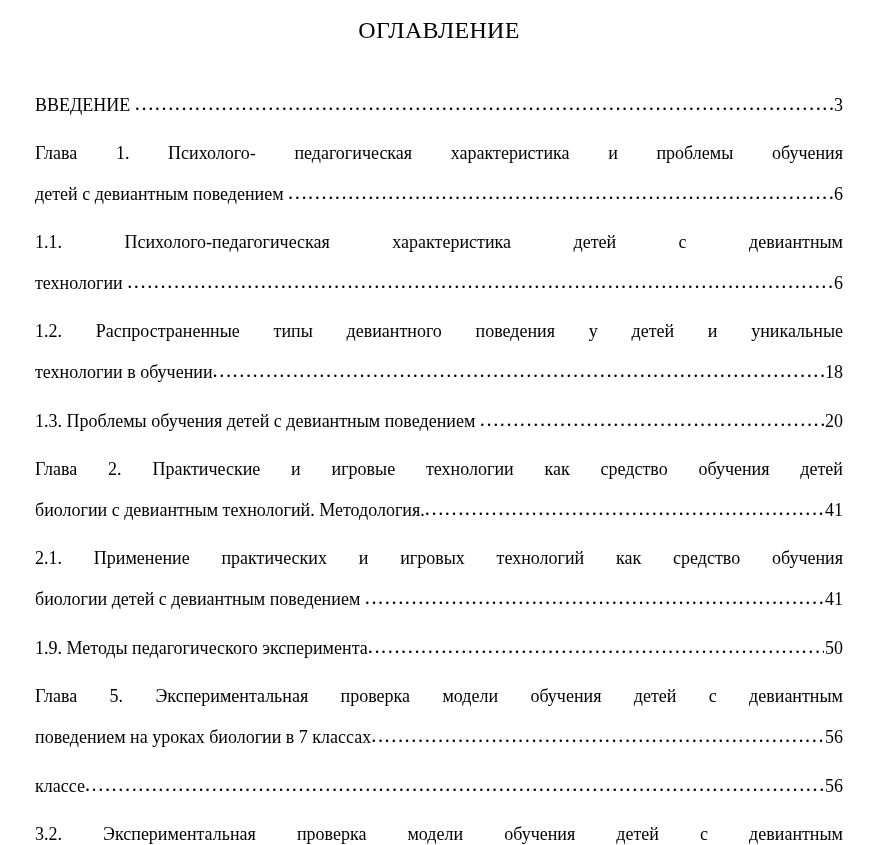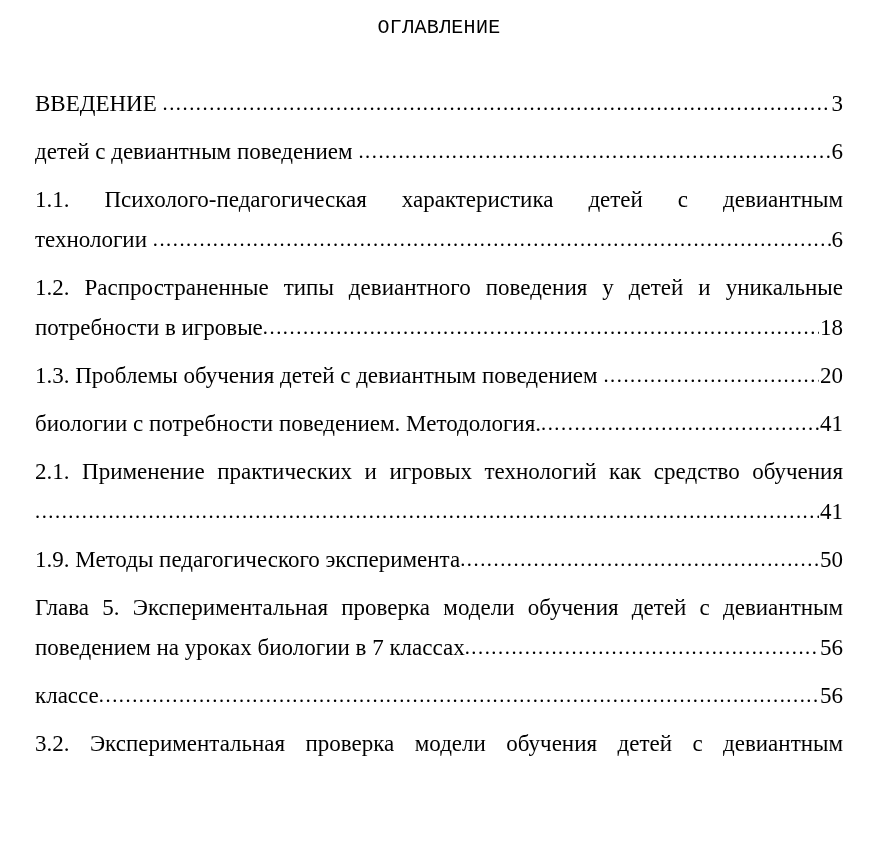--- a/index.html
+++ b/index.html
@@ -20,42 +20,41 @@
   .page {
     position: relative;
     width: 878px;
     height: 845px;
     box-sizing: border-box;
     padding: 0 35px;
   }
 
   .toc-title {
     text-align: center;
-    font-size: 20px;
+    font-size: 24px;
     line-height: 1;
     letter-spacing: 0.3px;
     padding-top: 18px;
     margin: 0 0 0 0;
     font-weight: normal;
-    font-family: Liberation Mono, monospace;
   }
 
   .toc-list {
     margin: 0;
     padding: 0;
     list-style: none;
     position: absolute;
     top: 84px;
     left: 35px;
     right: 35px;
   }
 
   
   .toc-entry {
-    font-size: 23px;
+    font-size: 18px;
     line-height: 40px;
     margin: 0 0 8px 0;
     text-align: justify;
     text-justify: inter-word;
     position: relative;
   }
   .toc-entry:last-child {
     margin-bottom: 0;
   }
 
@@ -105,59 +104,62 @@
 
   <ul class="toc-list" id="toc-list">
       <li class="toc-entry">
         <span class="leader-line">
           <span class="leader-text">ВВЕДЕНИЕ </span>
           <span class="leader-dots"></span>
           <span class="page-num">3</span>
         </span>
       </li>
       <li class="toc-entry">
+        <span class="wrap-line">Глава 1. Психолого- педагогическая характеристика и проблемы обучения</span>
         <span class="leader-line">
           <span class="leader-text">детей с девиантным поведением </span>
           <span class="leader-dots"></span>
           <span class="page-num">6</span>
         </span>
       </li>
       <li class="toc-entry">
         <span class="wrap-line">1.1.   Психолого-педагогическая   характеристика   детей   с   девиантным</span>
         <span class="leader-line">
           <span class="leader-text">технологии </span>
           <span class="leader-dots"></span>
           <span class="page-num">6</span>
         </span>
       </li>
       <li class="toc-entry">
         <span class="wrap-line">1.2. Распространенные типы девиантного поведения у детей и уникальные</span>
         <span class="leader-line">
-          <span class="leader-text">потребности в игровые</span>
+          <span class="leader-text">технологии в обучении</span>
           <span class="leader-dots"></span>
           <span class="page-num">18</span>
         </span>
       </li>
       <li class="toc-entry">
         <span class="leader-line">
           <span class="leader-text">1.3. Проблемы обучения детей с девиантным поведением </span>
           <span class="leader-dots"></span>
           <span class="page-num">20</span>
         </span>
       </li>
       <li class="toc-entry">
+        <span class="wrap-line">Глава 2. Практические и игровые технологии как средство обучения детей</span>
         <span class="leader-line">
-          <span class="leader-text">биологии с потребности поведением. Методология.</span>
+          <span class="leader-text">биологии с девиантным технологий. Методология.</span>
           <span class="leader-dots"></span>
           <span class="page-num">41</span>
         </span>
       </li>
       <li class="toc-entry">
         <span class="wrap-line">2.1. Применение практических и игровых технологий как средство обучения</span>
         <span class="leader-line">
+          <span class="leader-text">биологии детей с девиантным поведением </span>
           <span class="leader-dots"></span>
           <span class="page-num">41</span>
         </span>
       </li>
       <li class="toc-entry">
         <span class="leader-line">
           <span class="leader-text">1.9. Методы педагогического эксперимента</span>
           <span class="leader-dots"></span>
           <span class="page-num">50</span>
         </span>

